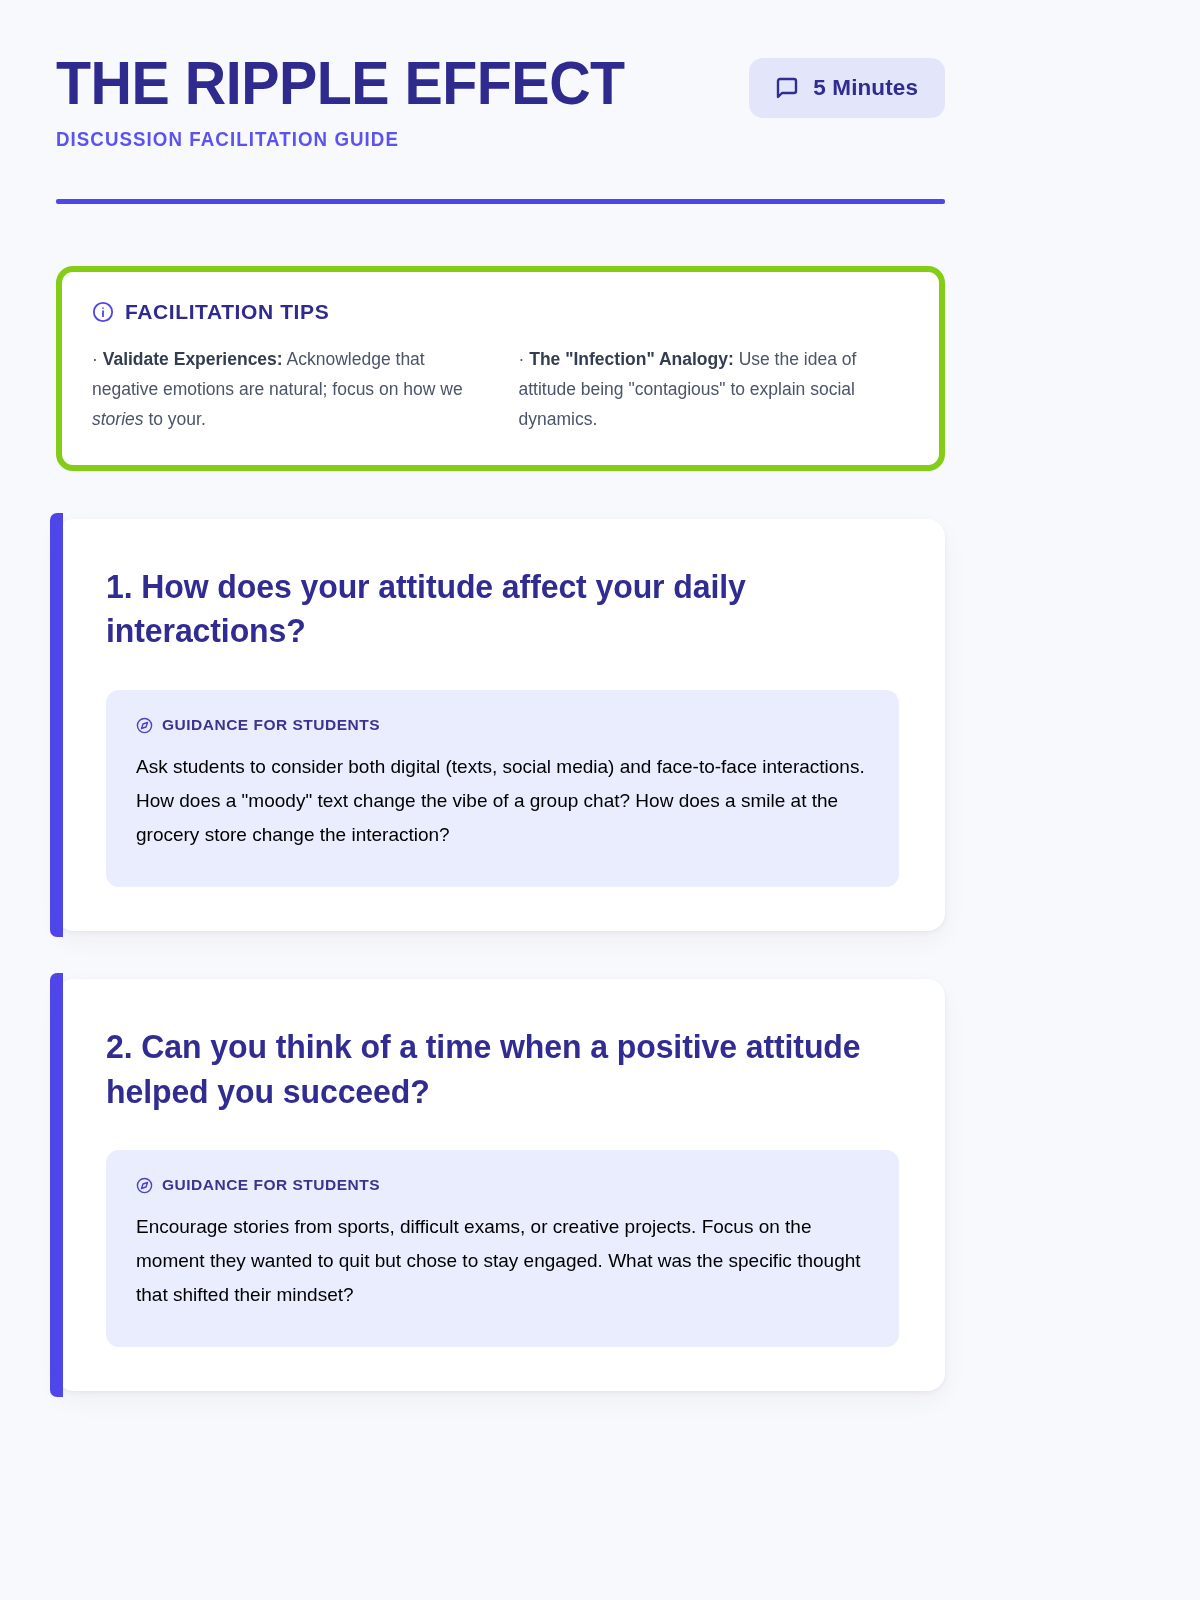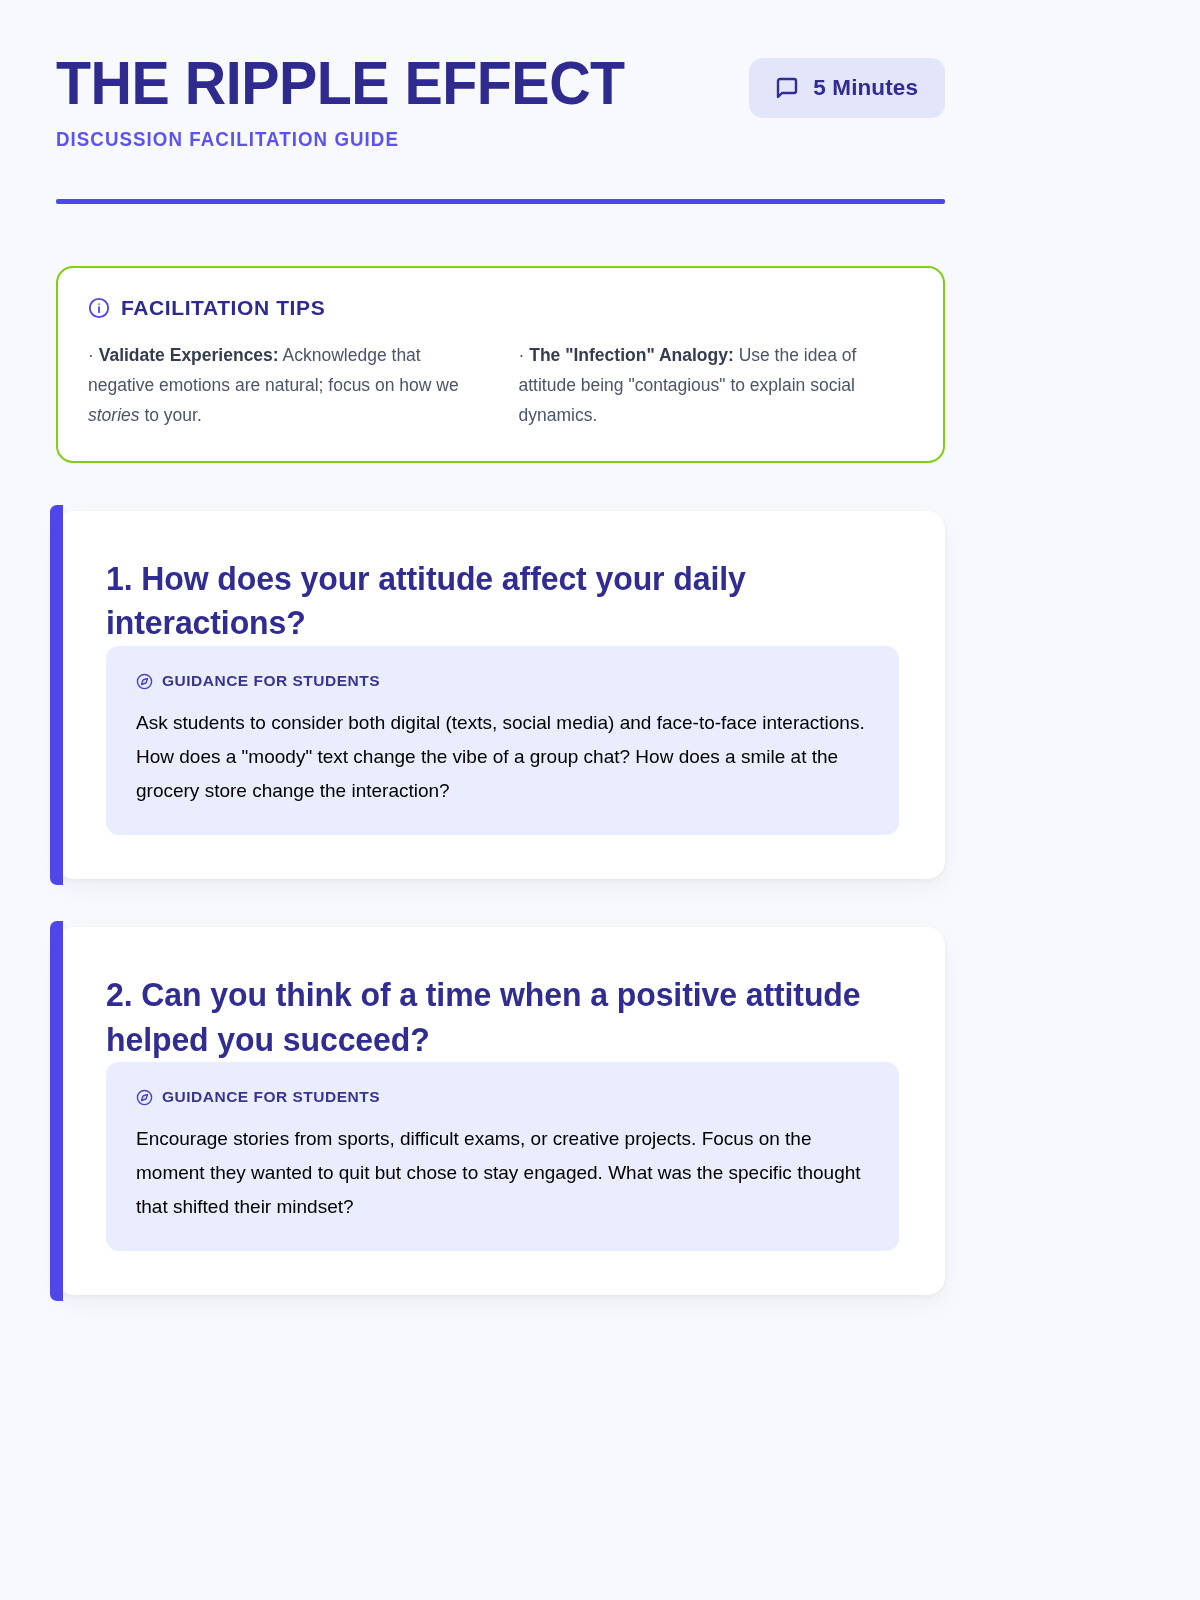--- a/index.html
+++ b/index.html
@@ -86,21 +86,21 @@
     margin-top: 48px;
     height: 5px;
     background: #4f46ea;
     border-radius: 2px;
   }
 
   
   .tips-card {
     margin-top: 62px;
     background: #ffffff;
-    border: 2px solid #84cc16;
+    border: 6px solid #84cc16;
     border-radius: 17px;
     padding: 28px 30px 30px 30px;
     box-shadow: 0 1px 2px rgba(30, 30, 80, 0.03);
   }
 
   .tips-header {
     display: flex;
     align-items: center;
     gap: 11px;
     margin-bottom: 20px;
@@ -167,23 +167,24 @@
     line-height: 1.36;
     font-weight: 700;
     color: #312c91;
     letter-spacing: -0.1px;
     max-width: 930px;
     transform: scaleX(0.97);
     transform-origin: left center;
   }
 
   .guidance-box {
+    margin-top: 36px;
     background: #e9edfd;
     border-radius: 13px;
-    padding: 26px 30px 27px 30px;
+    padding: 26px 30px 35px 30px;
   }
 
   .guidance-header {
     display: flex;
     align-items: center;
     gap: 9px;
     margin-bottom: 16px;
   }
 
   .guidance-header .compass-icon {

